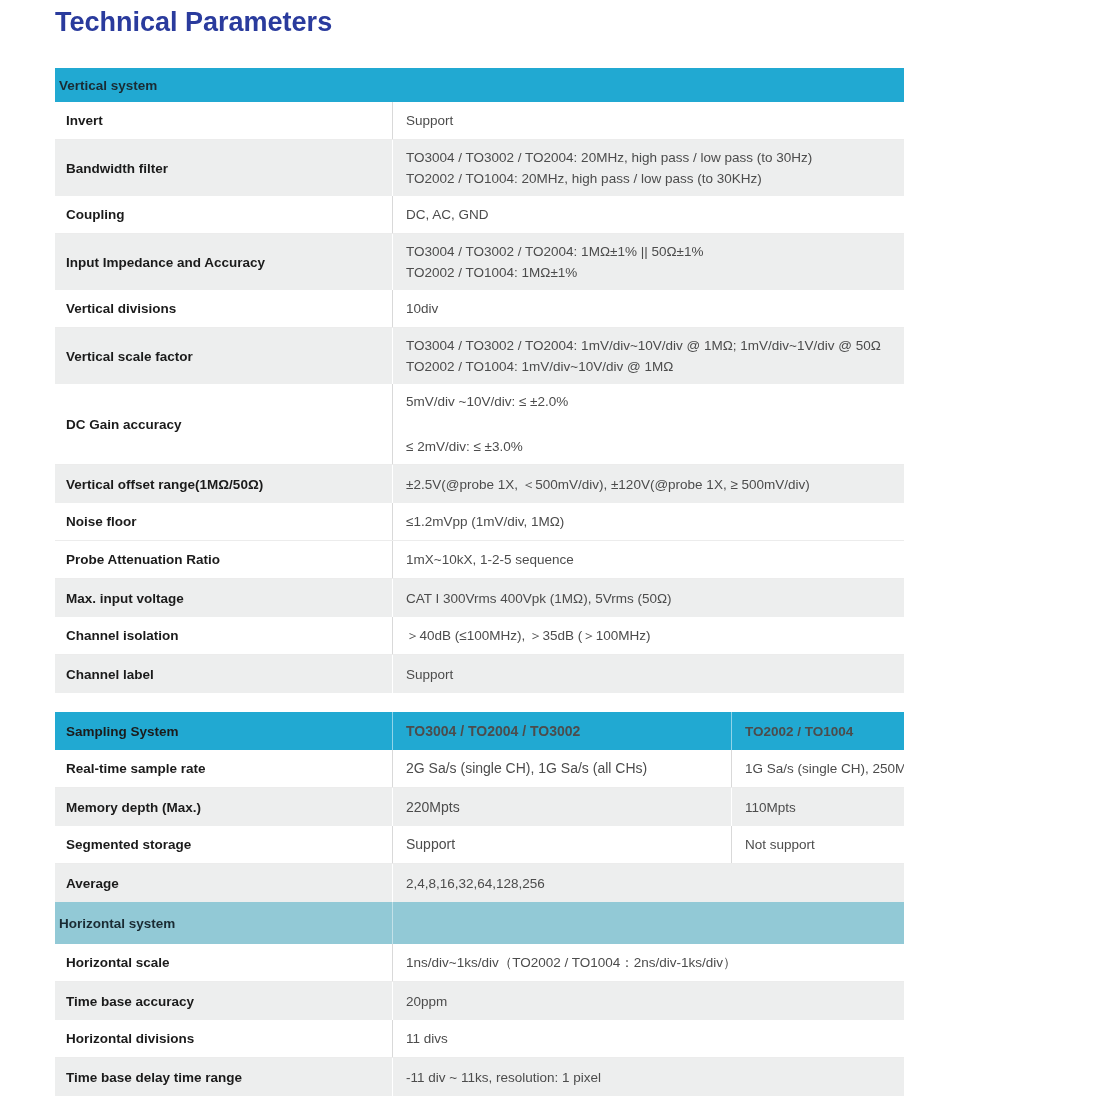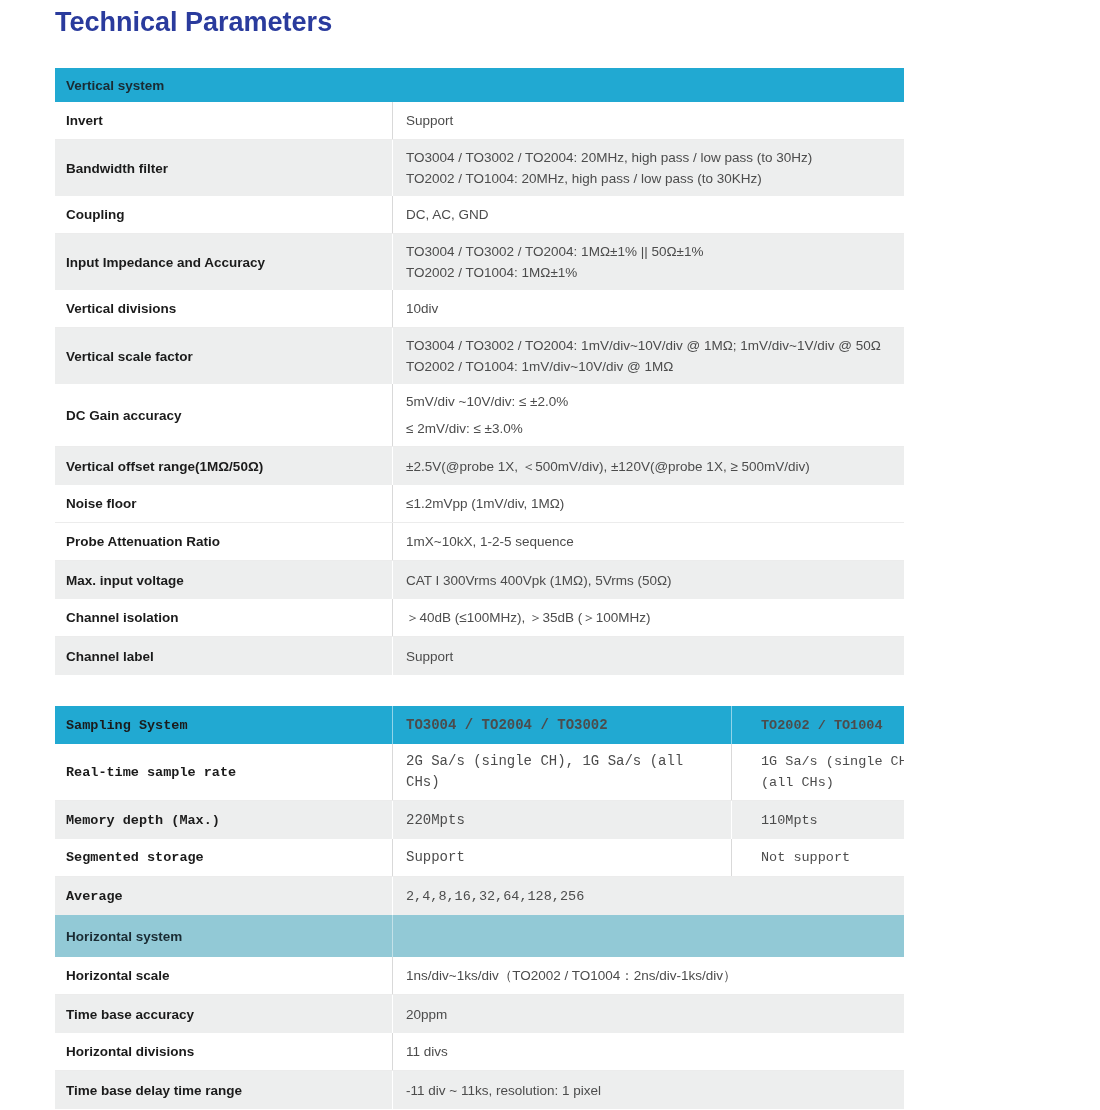--- a/index.html
+++ b/index.html
@@ -23,48 +23,48 @@
   .hdr-accent       { height: 34px; background: var(--accent, #21A9D2); }
   .hdr-cols         { height: 38px; background: var(--accent, #21A9D2); }
   .hdr-accent-light { height: 42px; background: var(--accent-light, #92C9D6); position: relative; }
   .hdr-accent-light::after {
     content: ""; position: absolute; left: 337px; top: 0; bottom: 0;
     width: 1px; background: rgba(255,255,255,0.45);
   }
   .hdr-dark  { color: var(--hdr-dark, #1A2B33); }
   .hdr-white { color: var(--hdr-light, #ffffff); }
 
-  .sec-gap { margin-top: 31px; font-family: Liberation Mono, monospace; }
+  .sec-gap { margin-top: 19px; }
 
   
   .row-body { min-height: 38px; background: #ffffff; }
   .row-body.shaded { background: var(--row-shade, #EDEEEE); }
   .row-body:not(.shaded) { border-bottom: 1px solid #ececec; }
 
   .cell { align-self: stretch; display: flex; flex-direction: column; justify-content: center; }
   .cell-label {
     width: 337px; padding: 7px 11px;
     font-weight: bold; font-size: 13.5px; color: #1b1b1b;
   }
   .cell-value { flex: 1; padding: 7px 13px; font-size: 13.5px; color: #4c4c4c; line-height: 21px; }
   .cell-mid   { width: 339px; padding: 7px 13px; font-size: 14px; color: #4c4c4c; line-height: 21px; }
-  .cell-last  { flex: 1; padding: 7px 29px; font-size: 13.5px; color: #4c4c4c; line-height: 21px; }
+  .cell-last  { flex: 1; padding: 7px 13px; font-size: 13.5px; color: #4c4c4c; line-height: 21px; }
 
   
   .hdr .cell-label { font-size: 13.5px; }
   .hdr .cell-mid, .hdr .cell-last { font-weight: bold; }
-  .hdr .cell-full { flex: 1; padding: 0 11px; border-radius: 15px; }
+  .hdr .cell-full { flex: 1; padding: 0 4px; border-radius: 15px; }
 
   
   .row-body .cell + .cell { border-left: 1px solid #d9d9d9; }
   .row-body.shaded .cell + .cell { border-left: 1px solid #ffffff; }
   .hdr .cell + .cell { border-left: 1px solid rgba(255,255,255,0.5); }
 
   .value-line { display: block; }
-  .wide-gap .value-line + .value-line { margin-top: 6px; }
+  .wide-gap .value-line + .value-line { margin-top: 24px; }
 </style>
 </head>
 <body>
 
 <div class="page">
   <h1 class="title">Technical Parameters</h1>
   <div class="table" id="params-table">
       <div class="section">
         <div class="row hdr hdr-accent">
           <div class="cell cell-full hdr-dark">Vertical system</div>

